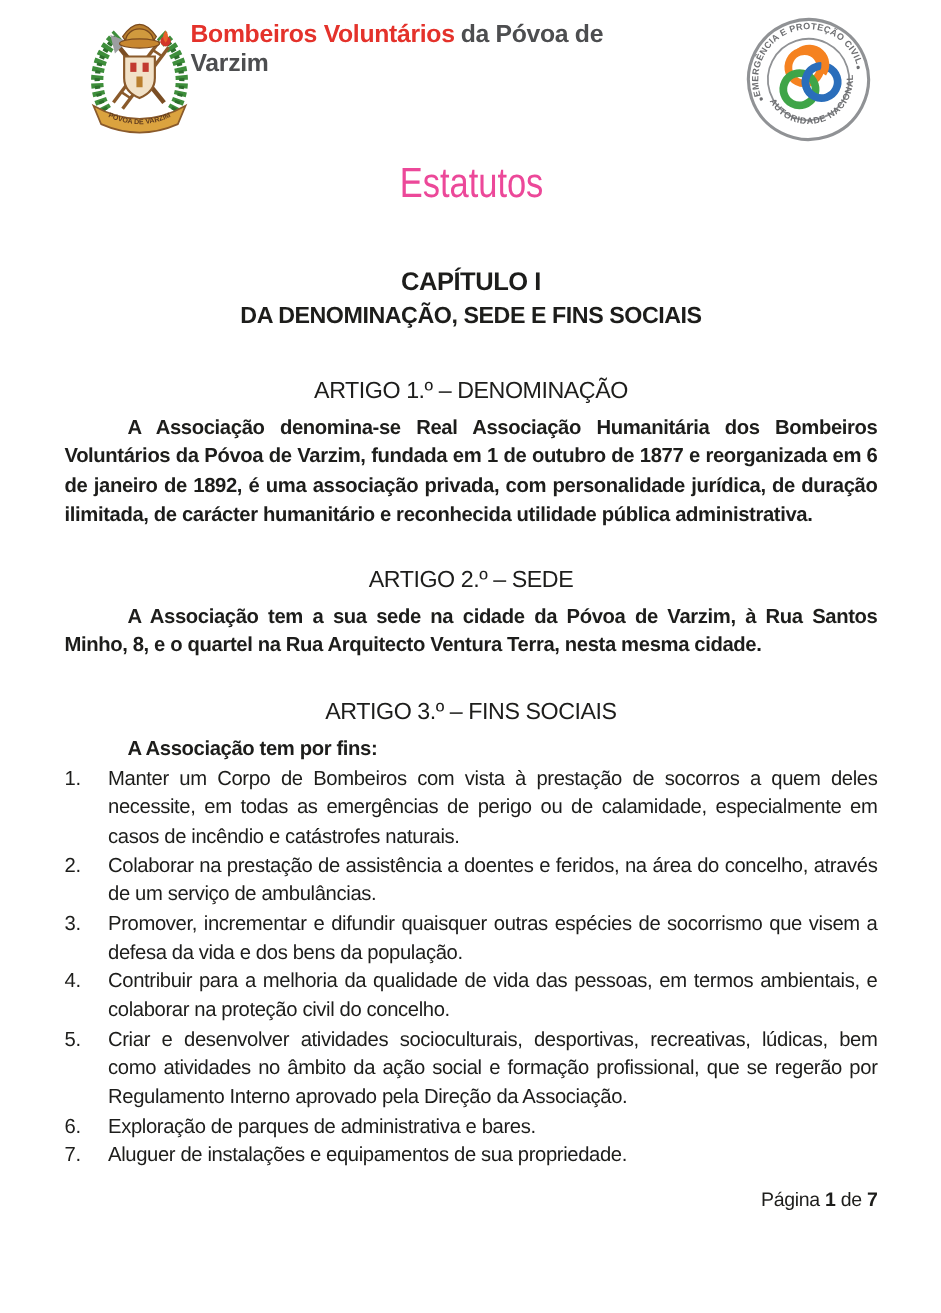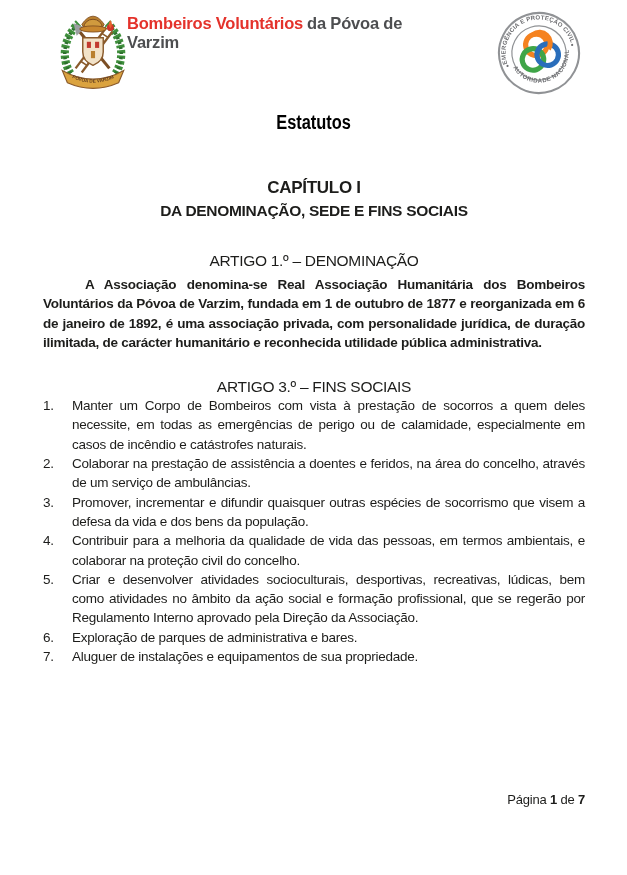--- a/index.html
+++ b/index.html
@@ -15,21 +15,21 @@
   .seal { position:absolute; left:496px; top:10px; width:86px; height:86px; }
   .org-block { position:absolute; left:127px; top:12px; width:320px; }
   .org-line1 { font-size:16.5px; font-weight:700; color:#4d4e50; letter-spacing:-0.2px; }
   .org-line2 { font-size:16.5px; font-weight:700; margin-top:2px; letter-spacing:-0.2px; }
   .org-line2 .red  { color:#e4322b; }
   .org-line2 .rest { color:#4d4e50; margin-left:4px; }
   .contact { margin-top:7px; font-size:9.5px; line-height:13.5px; color:#4d4e50; }
   .contact b { font-weight:700; }
   
   .content { padding:106px 42px 0 43px; }
-  .doc-title { text-align:center; font-weight:700; font-size:20px; line-height:32px; color:#000000; }
+  .doc-title { text-align:center; font-weight:400; font-size:28px; line-height:32px; color:#ec4899; }
   .doc-title .cond { display:inline-block; transform:scaleX(.82); transform-origin:center; }
   .chapter { margin-top:40px; text-align:center; }
   .chapter-title { font-size:17px; font-weight:700; letter-spacing:-0.3px; text-underline-offset:2px; }
   .chapter-sub   { font-size:15.5px; font-weight:700; letter-spacing:-0.3px; margin-top:4px; }
   .article { margin-top:26px; }
   .article.first { margin-top:32px; }
   .article h4 { text-align:center; font-size:15.5px; font-weight:400; letter-spacing:-0.3px; }
   .article p  { margin-top:5px; text-align:justify; text-indent:42px;
                 font-size:13.5px; line-height:19.3px; letter-spacing:-0.25px;font-weight:bold; }
   .article p.intro { text-align:left; margin-bottom:1px; }
@@ -134,23 +134,28 @@
     <div class="chapter">
       <div class="chapter-title">CAPÍTULO I</div>
       <div class="chapter-sub">DA DENOMINAÇÃO, SEDE E FINS SOCIAIS</div>
     </div>
 
     <section class="article first">
       <h4>ARTIGO 1.º – DENOMINAÇÃO</h4>
       <p>A Associação denomina-se Real Associação Humanitária dos Bombeiros Voluntários da Póvoa de Varzim, fundada em 1 de outubro de 1877 e reorganizada em 6 de janeiro de 1892, é uma associação privada, com personalidade jurídica, de duração ilimitada, de carácter humanitário e reconhecida utilidade pública administrativa.</p>
     </section>
 
+    <section class="article">
+      <h4>ARTIGO 2.º – SEDE</h4>
+      <p>A Associação tem a sua sede na cidade da Póvoa de Varzim, à Rua Santos Minho, 8, e o quartel na Rua Arquitecto Ventura Terra, nesta mesma cidade.</p>
+    </section>
 
     <section class="article">
       <h4>ARTIGO 3.º – FINS SOCIAIS</h4>
+      <p class="intro">A Associação tem por fins:</p>
       <ol class="fins">
         <li>
           <span class="num">1.</span>
           <span class="txt">Manter um Corpo de Bombeiros com vista à prestação de socorros a quem deles necessite, em todas as emergências de perigo ou de calamidade, especialmente em casos de incêndio e catástrofes naturais.</span>
         </li>
         <li>
           <span class="num">2.</span>
           <span class="txt">Colaborar na prestação de assistência a doentes e feridos, na área do concelho, através de um serviço de ambulâncias.</span>
         </li>
         <li>

